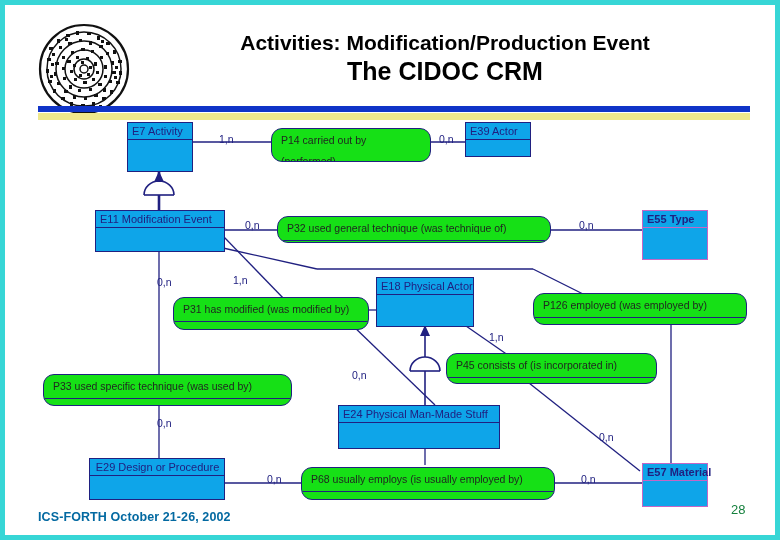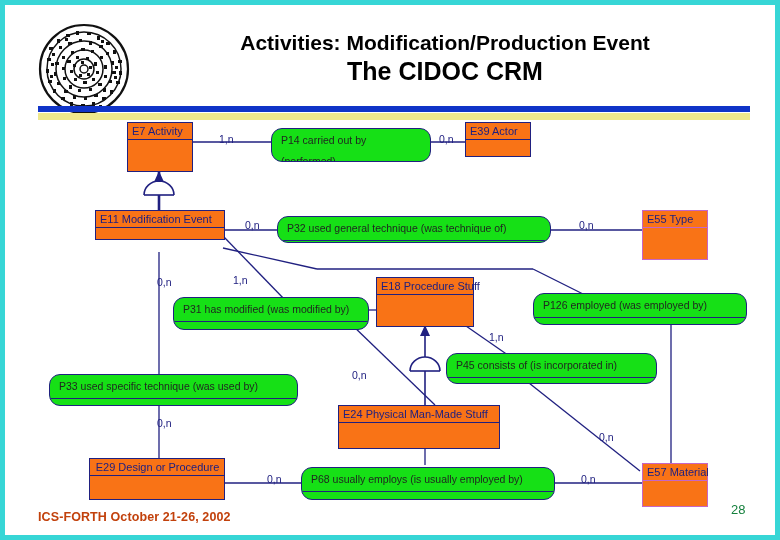--- a/index.html
+++ b/index.html
@@ -19,36 +19,36 @@
   #title2{font-size:21px;font-weight:bold;color:#000;line-height:26px;
           margin-top:3px;}
 
   #bar-blue{position:absolute;left:33px;top:101px;width:712px;height:6px;
             background:#1034c8;}
   #bar-yellow{position:absolute;left:33px;top:108px;width:712px;height:7px;
               background:#efe88c;}
 
   
   #footer{position:absolute;left:33px;top:505px;font-size:12.5px;
-          font-weight:bold;color:#c2410c;letter-spacing:0.1px;}
+          font-weight:bold;color:#0369a1;letter-spacing:0.1px;}
   #pageno{position:absolute;left:726px;top:497px;font-size:13px;
           font-weight:normal;color:#15803d;}
 
   
   #canvas{position:absolute;left:0;top:0;width:770px;height:530px;}
   #canvas svg{position:absolute;left:0;top:0;}
 
   
-  .ent{position:absolute;box-sizing:border-box;background:#f97316;
+  .ent{position:absolute;box-sizing:border-box;background:#0ea5e9;
        border:1.6px solid #202080;}
   .ent .hdr{font-size:11px;color:#202080;padding:1px 3px 1px 4px;
             border-bottom:1.4px solid #202080;white-space:nowrap;
             line-height:14px;}
   .ent.type{border-color:#c566c5;}
-  .ent.type .hdr{border-bottom-color:#c566c5;}
+  .ent.type .hdr{border-bottom-color:#c566c5;font-weight:bold;}
 
   
   .prop{position:absolute;box-sizing:border-box;background:#16e016;
         border:1.4px solid #202080;border-radius:11px;overflow:hidden;}
   .prop .ptxt{font-size:10.5px;color:#202820;line-height:21px;
               padding:1px 8px 1px 9px;border-bottom:1.2px solid #202080;
               white-space:nowrap;}
   .prop.two .ptxt{border-bottom:none;white-space:normal;padding-bottom:0;}
   .prop .pl2{font-size:10.5px;color:#202820;line-height:13px;
              padding:0 8px 1px 18px;white-space:nowrap;}
@@ -211,30 +211,30 @@
     </svg>
 
     <div class="ent" style="left:122px;top:117px;width:66px;height:50px;">
       <div class="hdr">E7 Activity</div>
     </div>
 
     <div class="ent" style="left:460px;top:117px;width:66px;height:35px;">
       <div class="hdr">E39 Actor</div>
     </div>
 
-    <div class="ent" style="left:90px;top:205px;width:130px;height:30px;">
+    <div class="ent" style="left:90px;top:205px;width:130px;height:42px;">
       <div class="hdr">E11 Modification Event</div>
     </div>
 
     <div class="ent type" style="left:637px;top:205px;width:66px;height:50px;">
       <div class="hdr">E55 Type</div>
     </div>
 
     <div class="ent" style="left:371px;top:272px;width:98px;height:50px;">
-      <div class="hdr">E18 Procedure Stuff</div>
+      <div class="hdr">E18 Physical Actor</div>
     </div>
 
     <div class="ent" style="left:333px;top:400px;width:162px;height:44px;">
       <div class="hdr">E24 Physical Man-Made Stuff</div>
     </div>
 
     <div class="ent" style="left:84px;top:453px;width:136px;height:42px;text-align:center;">
       <div class="hdr">E29 Design or Procedure</div>
     </div>
 
@@ -252,21 +252,21 @@
     </div>
 
     <div class="prop" style="left:168px;top:292px;width:196px;height:33px;">
       <div class="ptxt">P31 has modified (was modified by)</div>
     </div>
 
     <div class="prop" style="left:528px;top:288px;width:214px;height:32px;">
       <div class="ptxt">P126 employed (was employed by)</div>
     </div>
 
-    <div class="prop" style="left:44px;top:369px;width:249px;height:32px;">
+    <div class="prop" style="left:38px;top:369px;width:249px;height:32px;">
       <div class="ptxt">P33 used specific technique (was used by)</div>
     </div>
 
     <div class="prop" style="left:441px;top:348px;width:211px;height:31px;">
       <div class="ptxt">P45 consists of (is incorporated in)</div>
     </div>
 
     <div class="prop" style="left:296px;top:462px;width:254px;height:33px;border-radius:11px;">
       <div class="ptxt">P68 usually employs (is usually employed by)</div>
     </div>

